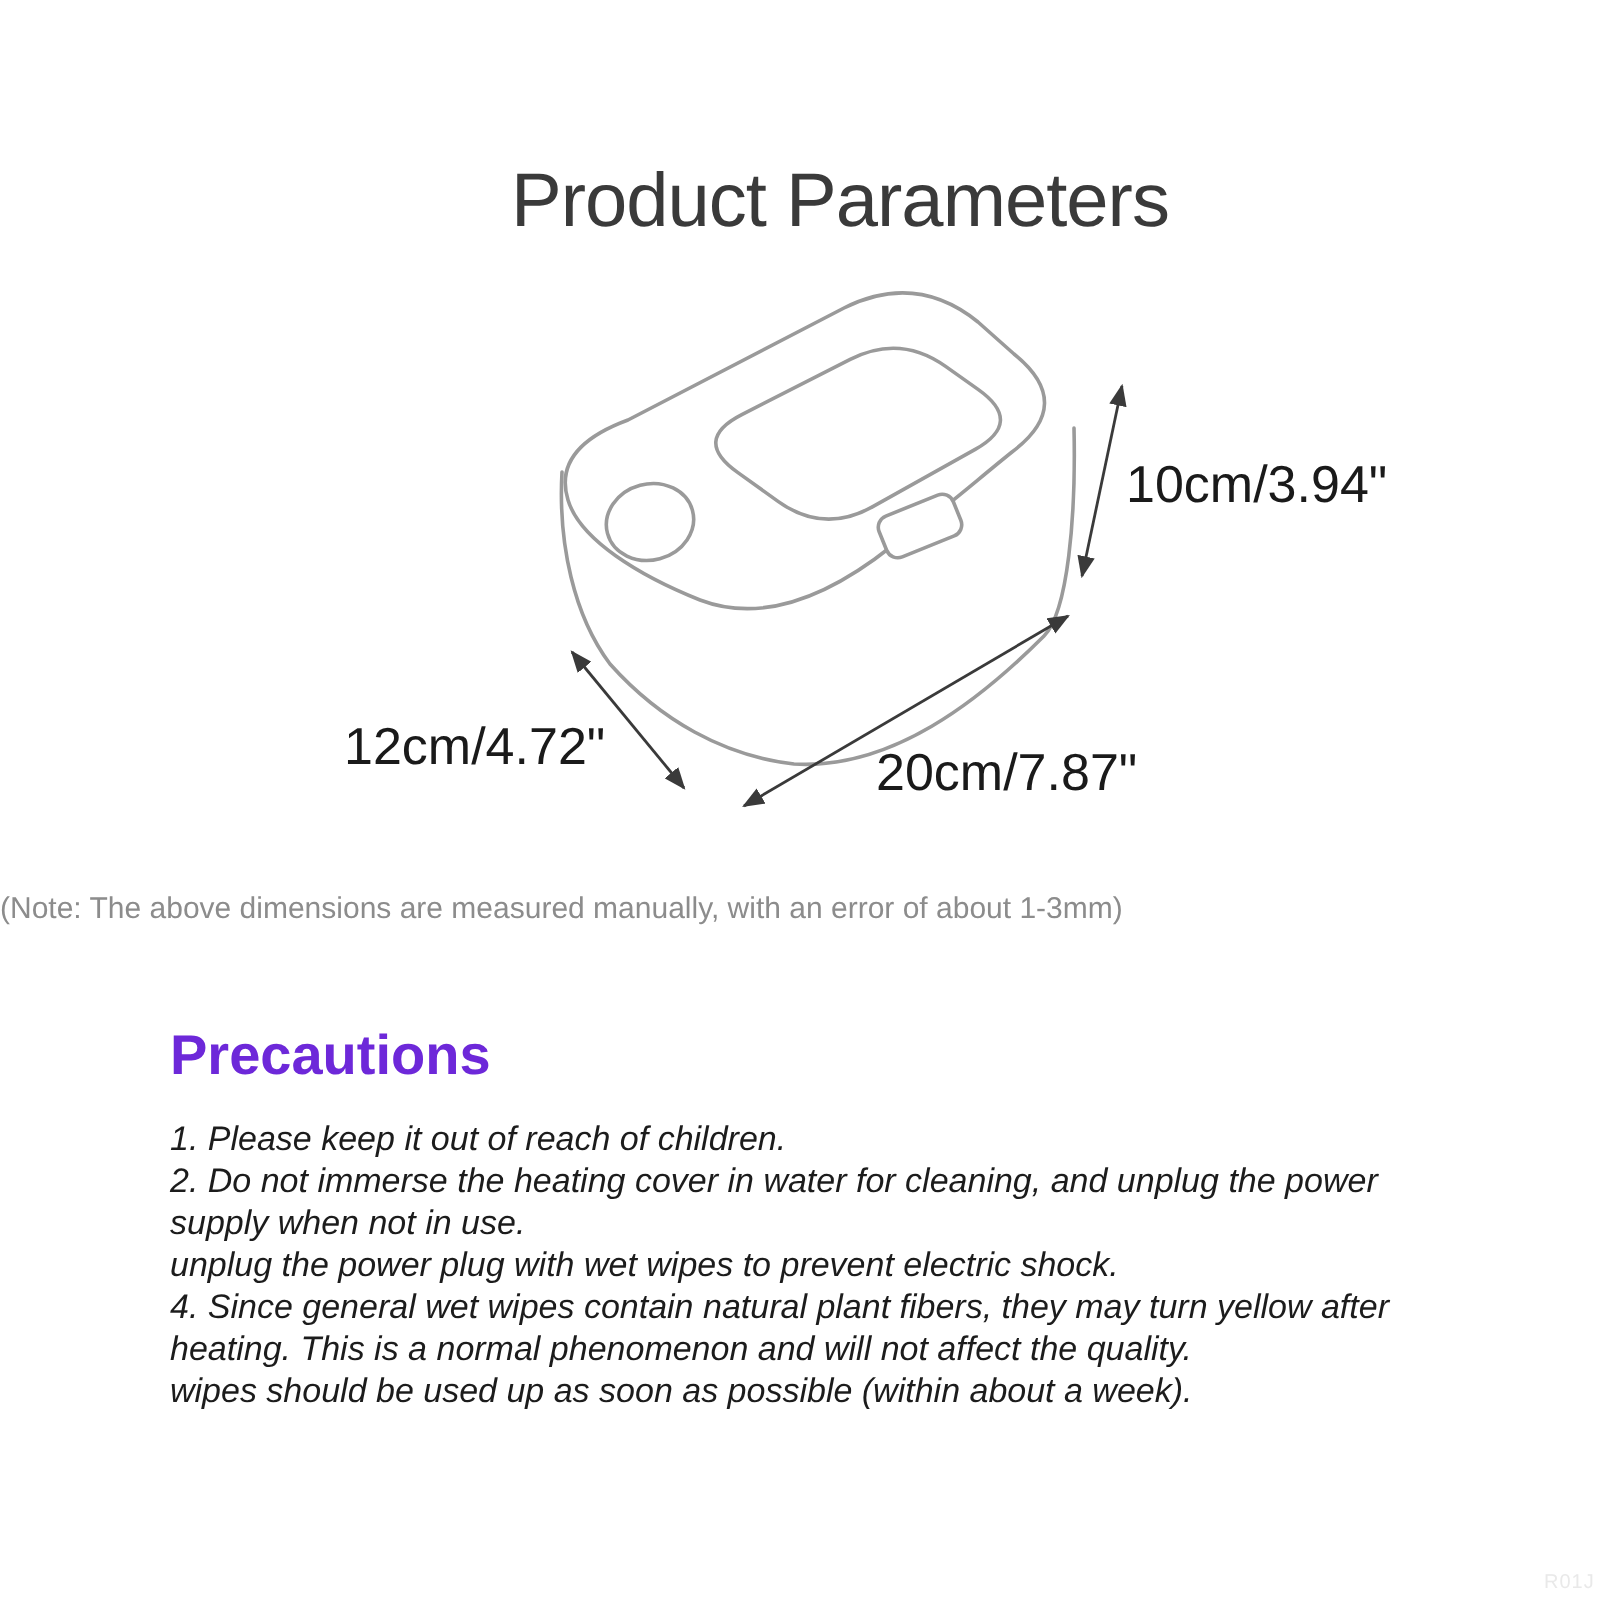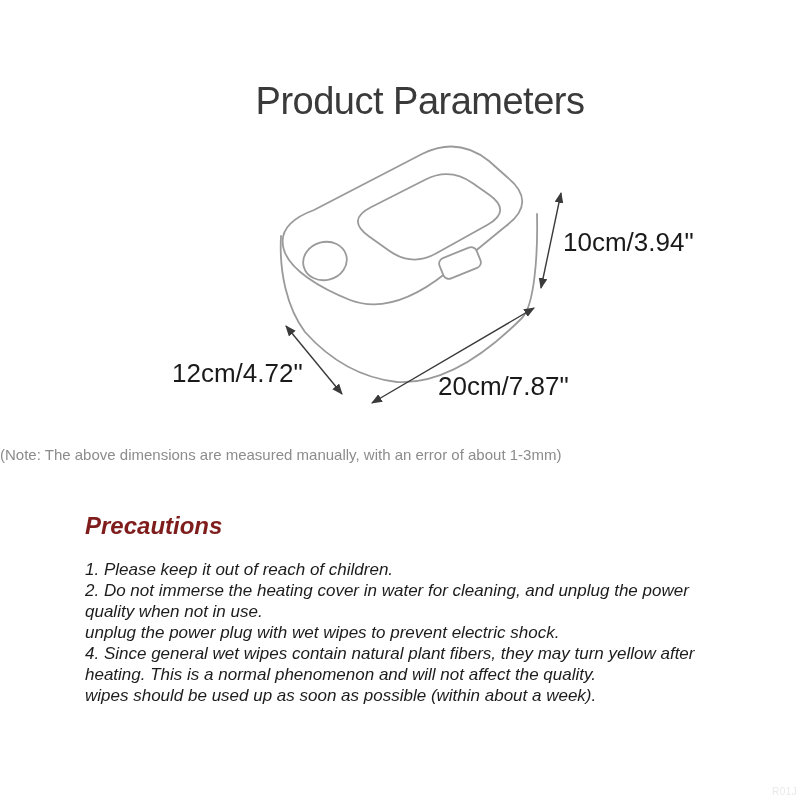--- a/index.html
+++ b/index.html
@@ -15,21 +15,21 @@
   .dim-label{position:absolute;font-size:26px;color:#1a1a1a;white-space:nowrap;}
   #dim-height{left:563px;top:227px;}
   #dim-depth{left:172px;top:358px;}
   #dim-width{left:438px;top:371px;}
   .note{
     position:absolute;top:446px;left:0;width:800px;text-align:left;
     font-size:15px;color:#8c8c8c;
   }
   .prec-heading{
     position:absolute;left:85px;top:512px;
-    font-size:24px;font-weight:bold;color:#7f1d1d;font-style:italic;
+    font-size:28px;font-weight:bold;color:#6d28d9;
   }
   .prec-lines{
     position:absolute;left:85px;top:559px;width:690px;
     font-size:17px;line-height:21px;color:#1c1c1c;font-style:italic;
   }
   .prec-line{height:21px;white-space:nowrap;}
   .watermark{
     position:absolute;left:772px;top:786px;
     font-size:10px;color:#e9e9e9;letter-spacing:0.5px;
   }
@@ -67,21 +67,21 @@
   <div class="dim-label" id="dim-depth">12cm/4.72"</div>
   <div class="dim-label" id="dim-width">20cm/7.87"</div>
 
   <div class="note">(Note: The above dimensions are measured manually, with an error of about 1-3mm)</div>
 
   <div class="prec-heading">Precautions</div>
 
   <div class="prec-lines">
     <div class="prec-line">1. Please keep it out of reach of children.</div>
     <div class="prec-line">2. Do not immerse the heating cover in water for cleaning, and unplug the power</div>
-    <div class="prec-line">quality when not in use.</div>
+    <div class="prec-line">supply when not in use.</div>
     <div class="prec-line">unplug the power plug with wet wipes to prevent electric shock.</div>
     <div class="prec-line">4. Since general wet wipes contain natural plant fibers, they may turn yellow after</div>
     <div class="prec-line">heating. This is a normal phenomenon and will not affect the quality.</div>
     <div class="prec-line">wipes should be used up as soon as possible (within about a week).</div>
   </div>
 
   <div class="watermark">R01J</div>
 
 </div>
 

